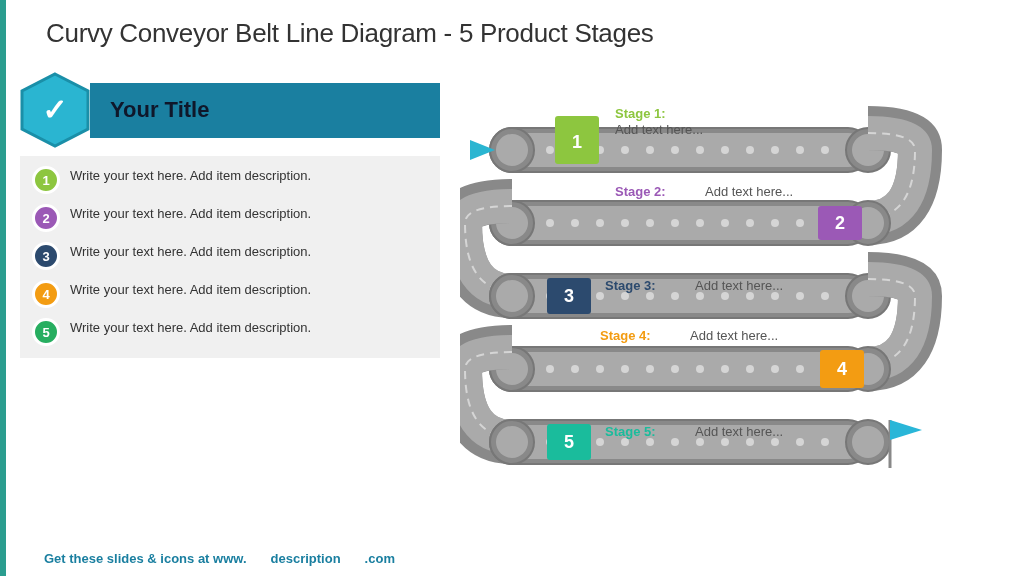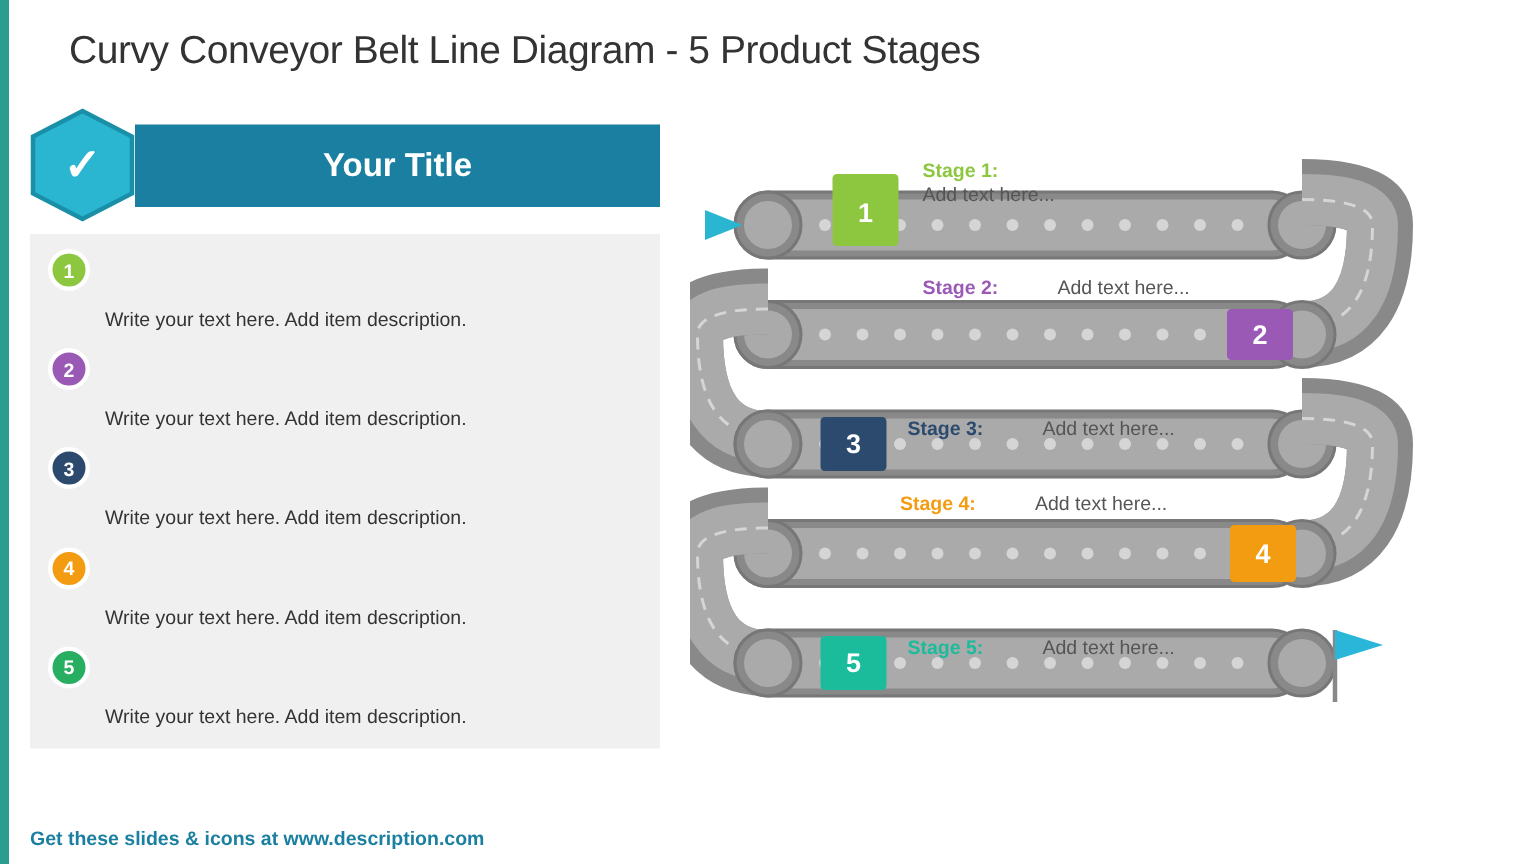--- a/index.html
+++ b/index.html
@@ -47,29 +47,28 @@
 
     .hex-container {
       position: relative;
       width: 70px;
       height: 76px;
       flex-shrink: 0;
     }
 
     .title-bar {
       background: #1a7fa0;
-      color: #ffffff;
+      color: #0f172a;
       font-size: 22px;
       font-weight: 600;
       padding: 14px 20px;
       flex: 1;
       height: 55px;
       display: flex;
       align-items: center;
-      justify-content: center;
     }
 
     
     .list-container {
       background: #f0f0f0;
       padding: 8px 12px 12px 12px;
       margin-top: -2px;
     }
 
     .list-item {
@@ -94,21 +93,20 @@
       flex-shrink: 0;
       border: 3px solid #fff;
       margin-top: 2px;
     }
 
     .list-text {
       font-size: 13px;
       color: #333;
       line-height: 1.4;
       padding-top: 3px;
-      margin-top: 37px;
     }
 
     
     .right-panel {
       position: absolute;
       top: 78px;
       left: 460px;
       width: 550px;
       height: 470px;
     }
@@ -118,20 +116,21 @@
       position: absolute;
       bottom: 10px;
       left: 20px;
       font-size: 13px;
       color: #666;
     }
 
     .footer span {
       font-weight: 700;
       color: #1a7fa0;
+      margin-left: 24px;
     }
   </style>
 </head>
 <body>
 
 <div class="left-accent"></div>
 
 <h1 class="main-title">Curvy Conveyor Belt Line Diagram - 5 Product Stages</h1>
 
 <div class="left-panel">

